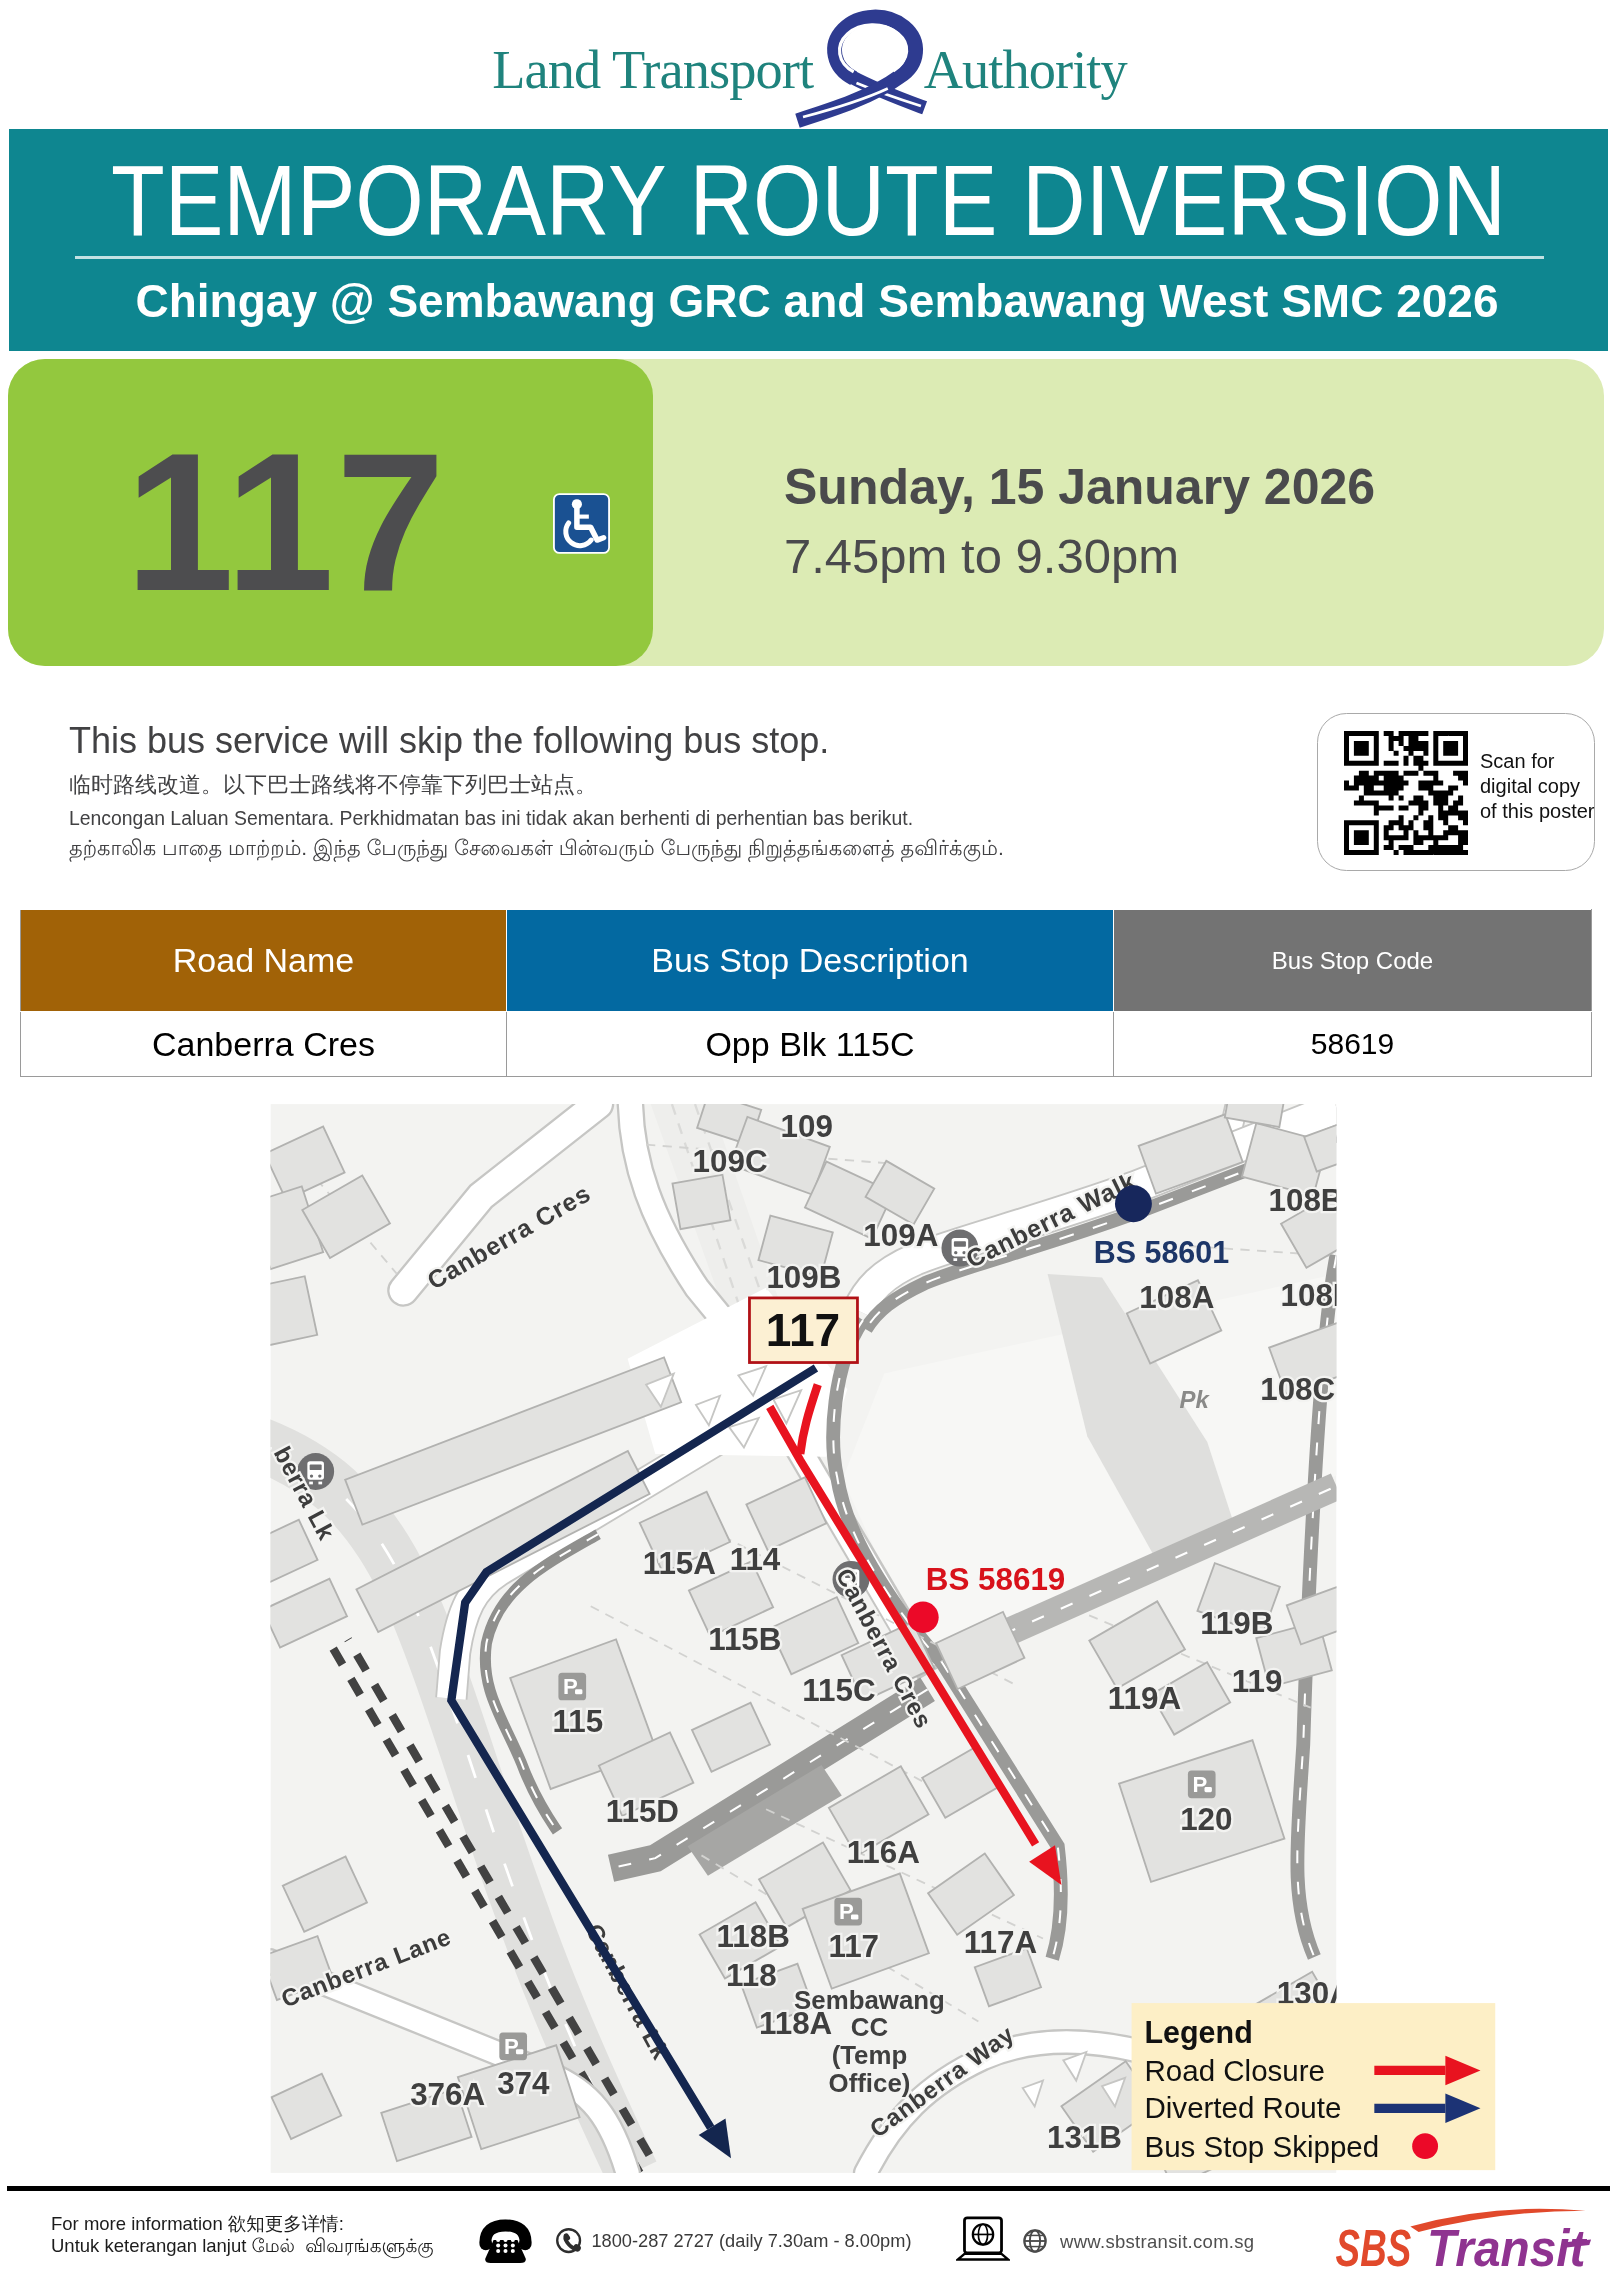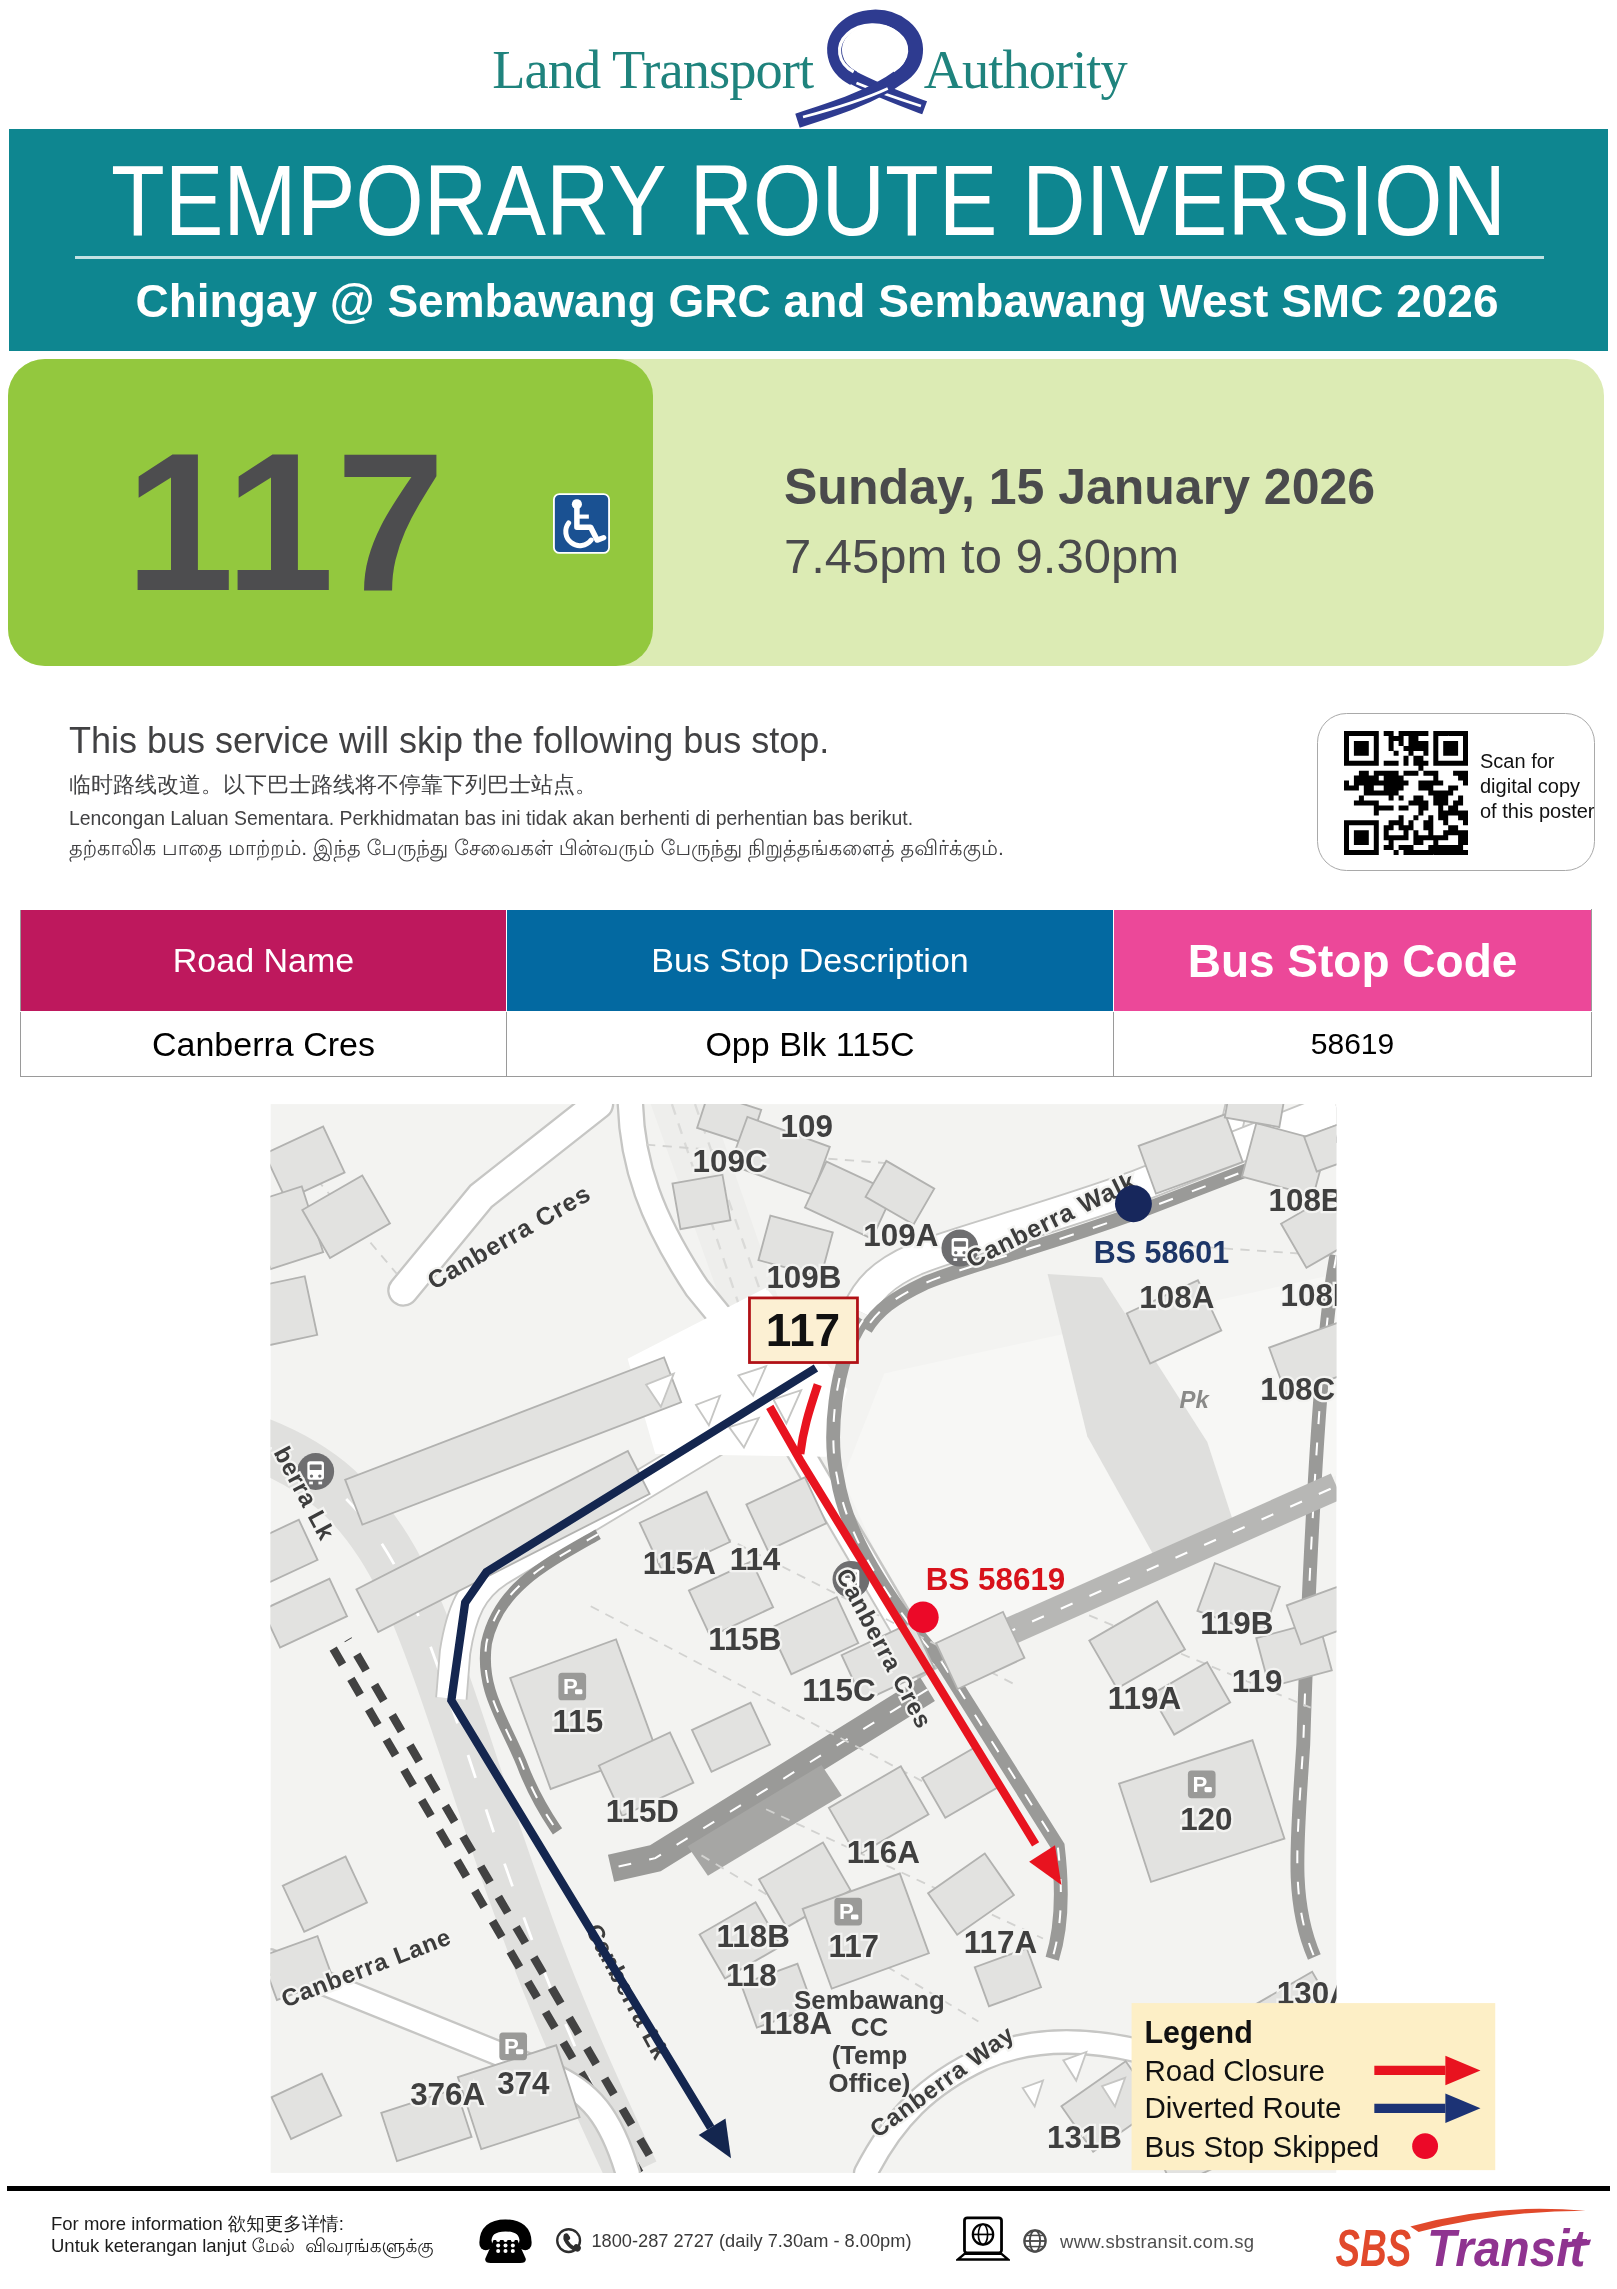--- a/index.html
+++ b/index.html
@@ -77,25 +77,25 @@
 <div class="abs" style="left:20px;top:909px;width:1572px;">
 <table style="border-collapse:collapse;width:1572px;table-layout:fixed;">
   <colgroup>
         <col style="width:486px">
         <col style="width:607px">
         <col style="width:478px">
       </colgroup>
   <tbody>
         <tr style="height:102px;">
 
-    <th style="background:#be185d;color:#fff;font-size:34px;font-weight:400;border:1.8px solid #fff;border-left:0.9px solid #9a9a9a;">Road Name</th>
+    <th style="background:#a16207;color:#fff;font-size:34px;font-weight:400;border:1.8px solid #fff;border-left:0.9px solid #9a9a9a;">Road Name</th>
 
     <th style="background:#0369a1;color:#fff;font-size:34px;font-weight:400;border:1.8px solid #fff;">Bus Stop Description</th>
 
-    <th style="background:#ec4899;color:#fff;font-size:46px;font-weight:700;border:1.8px solid #fff;border-right:0.9px solid #9a9a9a;">Bus Stop Code</th>
+    <th style="background:#737373;color:#fff;font-size:24px;font-weight:400;border:1.8px solid #fff;border-right:0.9px solid #9a9a9a;">Bus Stop Code</th>
   </tr>
   <tr style="height:65px;">
 
     <td style="text-align:center;font-size:34px;color:#000;border:0.9px solid #9a9a9a;">Canberra Cres</td>
 
     <td style="text-align:center;font-size:34px;color:#000;border:0.9px solid #9a9a9a;">Opp Blk 115C</td>
 
     <td style="text-align:center;font-size:30px;color:#000;border:0.9px solid #9a9a9a;">58619</td>
   </tr>
 </tbody>

